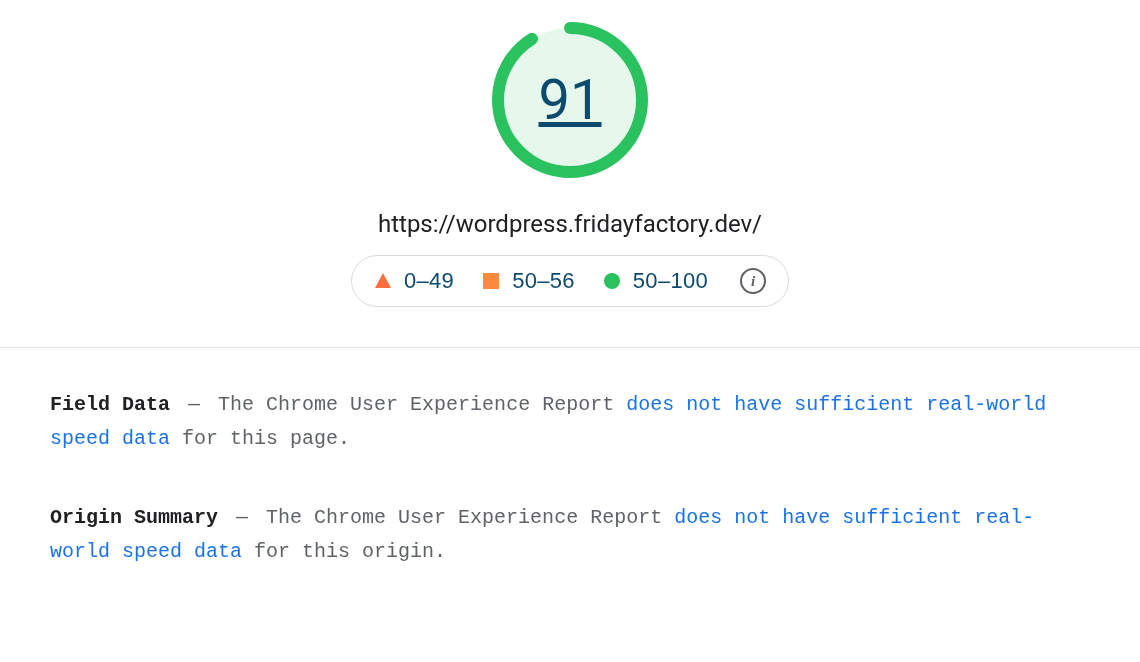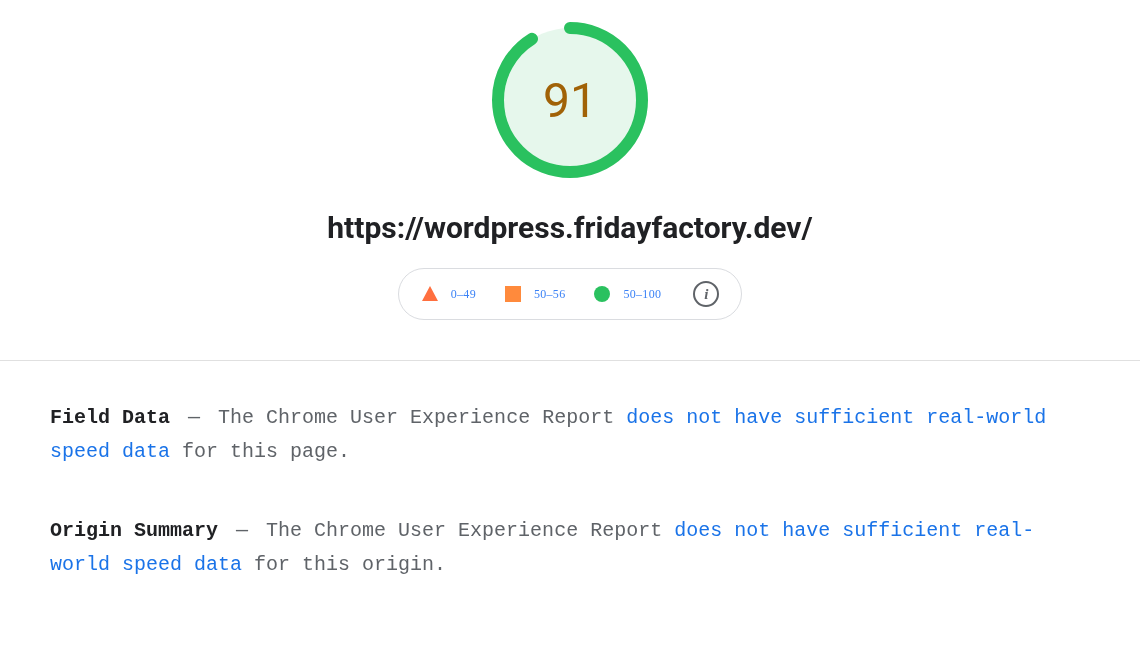--- a/index.html
+++ b/index.html
@@ -38,29 +38,30 @@
       fill: none;
       stroke: #2ac15f;
       stroke-width: 9;
       stroke-linecap: round;
     }
     .score-value {
       position: absolute;
       top: 50%;
       left: 50%;
       transform: translate(-50%, -50%);
-      font-size: 48px;
+      font-size: 56px;
       font-weight: 400;
-      color: #a16207;
+      color: #0c4a6e;
+      text-decoration: underline;
     }
     .url-text {
-      font-size: 30px;
+      font-size: 24px;
       color: #202124;
-      margin-bottom: 23px;
-      font-weight: 700;
+      margin-bottom: 17px;
+      font-weight: 400;
     }
     .legend-pill {
       display: flex;
       align-items: center;
       gap: 28px;
       border: 1px solid #dadce0;
       border-radius: 30px;
       padding: 12px 22px;
     }
     .legend-item {
@@ -69,23 +70,23 @@
       gap: 12px;
     }
     .legend-shape {
       display: inline-flex;
       align-items: center;
       justify-content: center;
       width: 18px;
       height: 18px;
     }
     .legend-label {
-      font-family: Liberation Serif, serif;
-      font-size: 12px;
-      color: #3b82f6;
+      font-family: Liberation Sans, sans-serif;
+      font-size: 22px;
+      color: #0c4a6e;
       letter-spacing: 0.3px;
     }
     .info-icon-circle {
       width: 26px;
       height: 26px;
       border: 2px solid #5f6368;
       border-radius: 50%;
       display: flex;
       align-items: center;
       justify-content: center;

